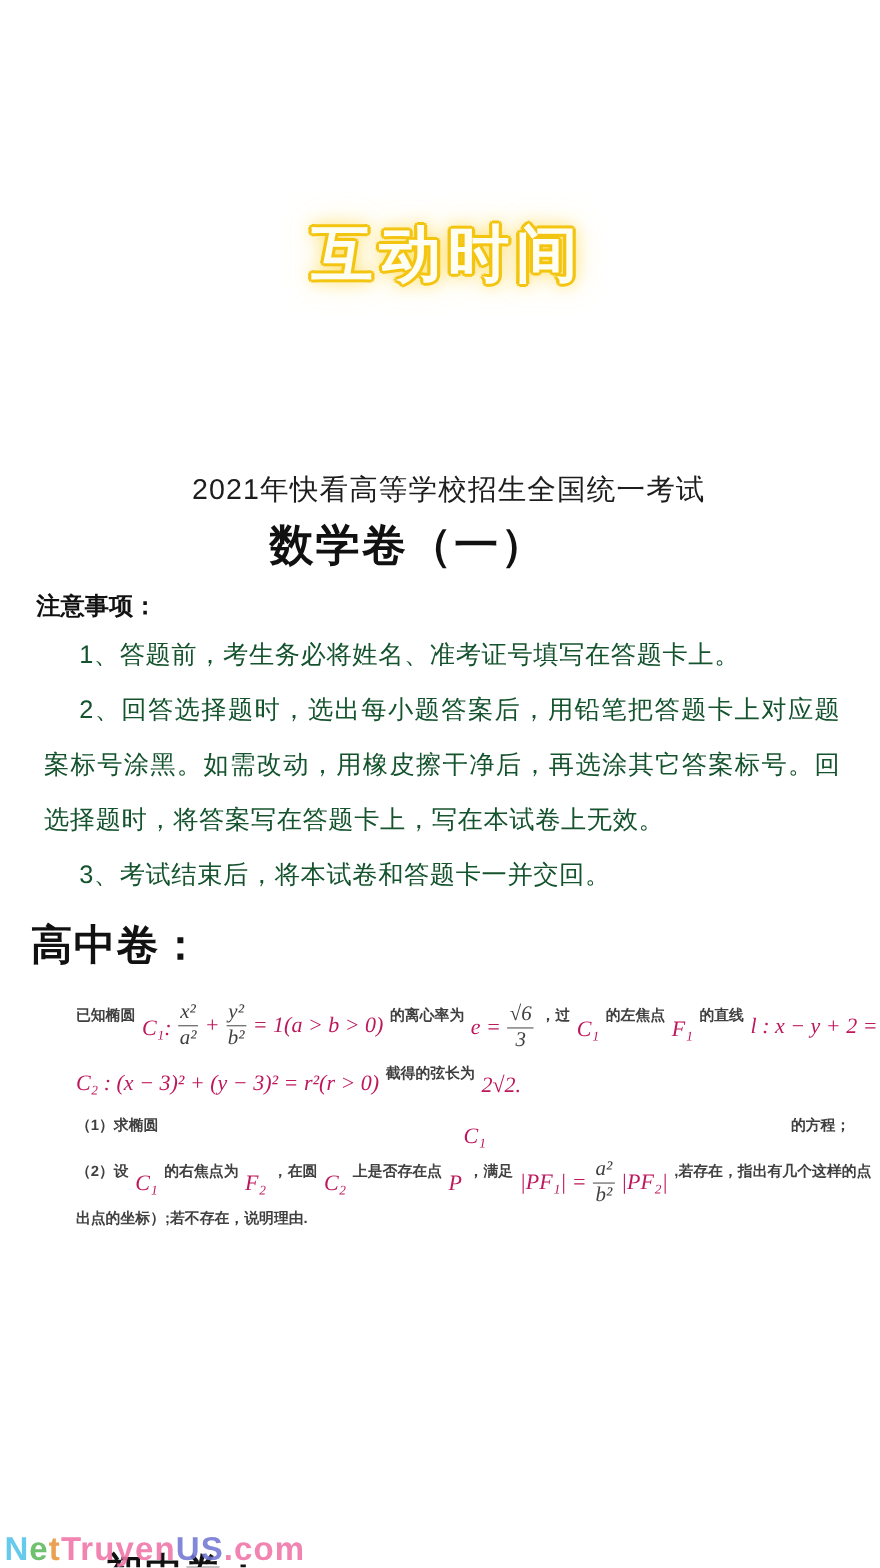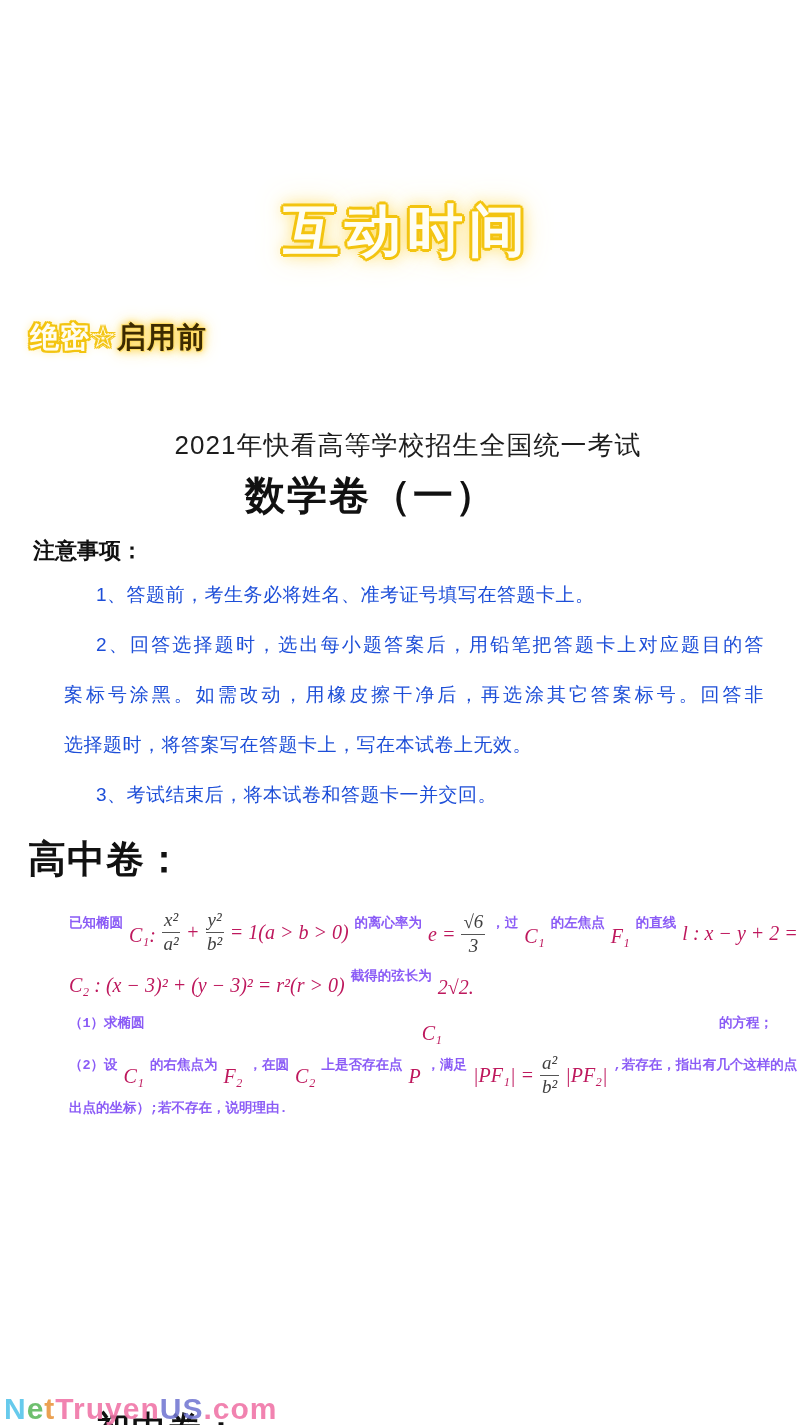--- a/index.html
+++ b/index.html
@@ -36,36 +36,36 @@
     position:absolute;left:0;top:428px;width:816px;text-align:center;
     font-size:26px;color:#1d1d1d;letter-spacing:1px;
   }
   .exam-subtitle{
     position:absolute;left:0;top:468px;width:742px;text-align:center;
     font-size:40px;font-weight:bold;color:#111;letter-spacing:2px;
   }
   .notice-heading{position:absolute;left:33px;top:536px;font-size:22px;font-weight:bold;color:#111;}
   .notices{position:absolute;left:40px;top:570px;width:724px;color:#1a1a1a;}
   .notice-line{
-    font-size:19px;line-height:50px;height:50px;letter-spacing:.5px;
-    white-space:nowrap;color:#1d4ed8;margin-left:24px;
+    font-size:23px;line-height:50px;height:50px;letter-spacing:.5px;
+    white-space:nowrap;color:#14532d;
   }
   .notice-line.first{padding-left:32px;}
   .notice-line.fill{text-align:justify;text-align-last:justify;white-space:normal;overflow:hidden;}
   .section-heading{position:absolute;left:28px;top:834px;font-size:38px;font-weight:bold;color:#111;letter-spacing:1px;}
   .problem{position:absolute;left:66px;top:904px;width:710px;color:#454545;}
   .m-line{display:flex;align-items:center;white-space:nowrap;}
   .problem .m-line:nth-child(1){height:56px;}
   .problem .m-line:nth-child(2){height:46px;}
   .problem .m-line:nth-child(3){height:42px;justify-content:space-between;}
   .problem .m-line:nth-child(4){height:46px;}
   .problem .m-line:nth-child(5){height:28px;}
   .seg-label{
-    font-family:Liberation Mono, monospace;
-    font-size:13.5px;font-weight:bold;color:#8b5cf6;margin:0 3px;position:relative;
+    font-family:Liberation Sans, sans-serif;
+    font-size:13.5px;font-weight:bold;color:#404040;margin:0 3px;position:relative;
   }
   .seg-math{
     font-family:"Liberation Serif","DejaVu Serif",serif;
     font-style:italic;font-size:20px;color:#be185d;margin:0 3px;position:relative;
   }
   .frac{
     display:inline-block;text-align:center;vertical-align:middle;
     font-family:"Liberation Serif","DejaVu Serif",serif;font-style:italic;
     font-size:19px;line-height:1.1;color:#3f3f3f;margin:0 3px;position:relative;
   }
@@ -82,23 +82,20 @@
   .site-name{
     position:absolute;left:4px;top:1392px;z-index:2;opacity:.88;
     font-size:30px;font-weight:bold;letter-spacing:1px;
   }
 </style>
 </head>
 <body>
 
 <div class="page">
   <div class="banner">互动时间</div>
-  <div class="classification">
-    <span class="cls-prefix">绝密☆</span><span class="cls-suffix">启用前</span>
-  </div>
   <div class="exam-title">2021年快看高等学校招生全国统一考试</div>
   <div class="exam-subtitle">数学卷（一）</div>
   <div class="notice-heading">注意事项：</div>
   <div class="notices">
       <div class="notice-line first">1、答题前，考生务必将姓名、准考证号填写在答题卡上。</div>
       <div class="notice-line first fill">2、回答选择题时，选出每小题答案后，用铅笔把答题卡上对应题目的答</div>
       <div class="notice-line fill">案标号涂黑。如需改动，用橡皮擦干净后，再选涂其它答案标号。回答非</div>
       <div class="notice-line">选择题时，将答案写在答题卡上，写在本试卷上无效。</div>
       <div class="notice-line first">3、考试结束后，将本试卷和答题卡一并交回。</div>
     </div>

